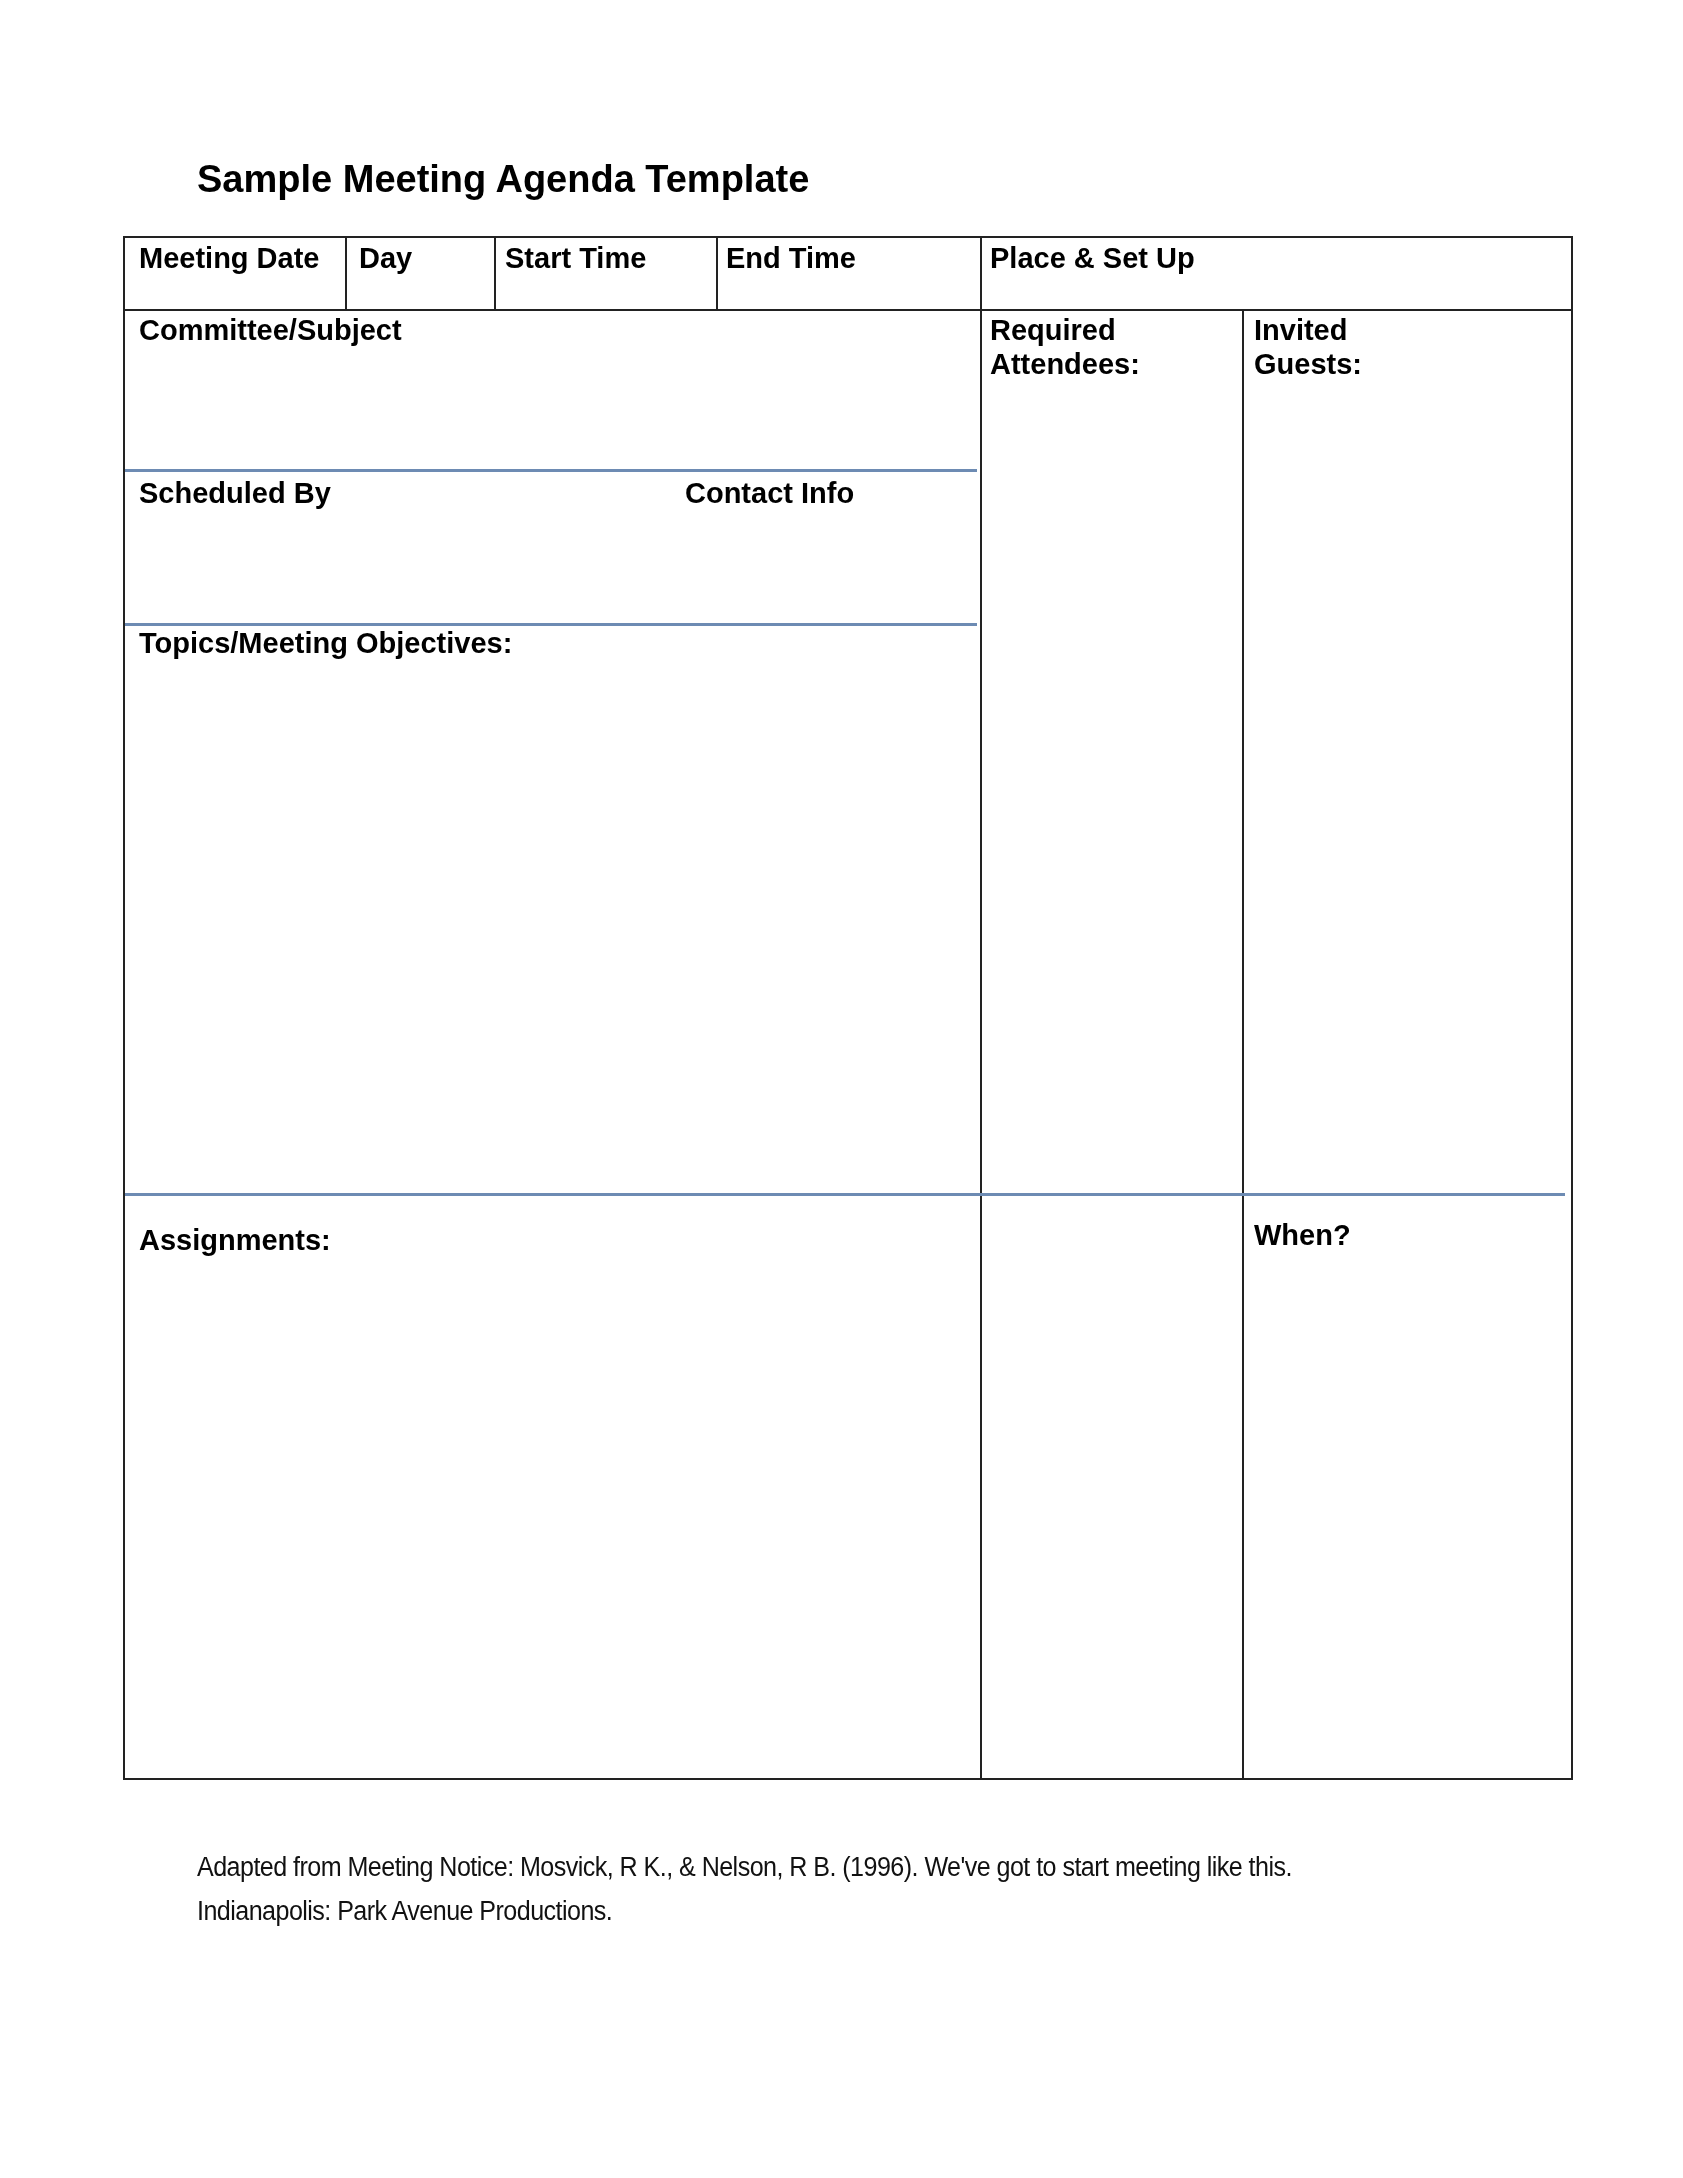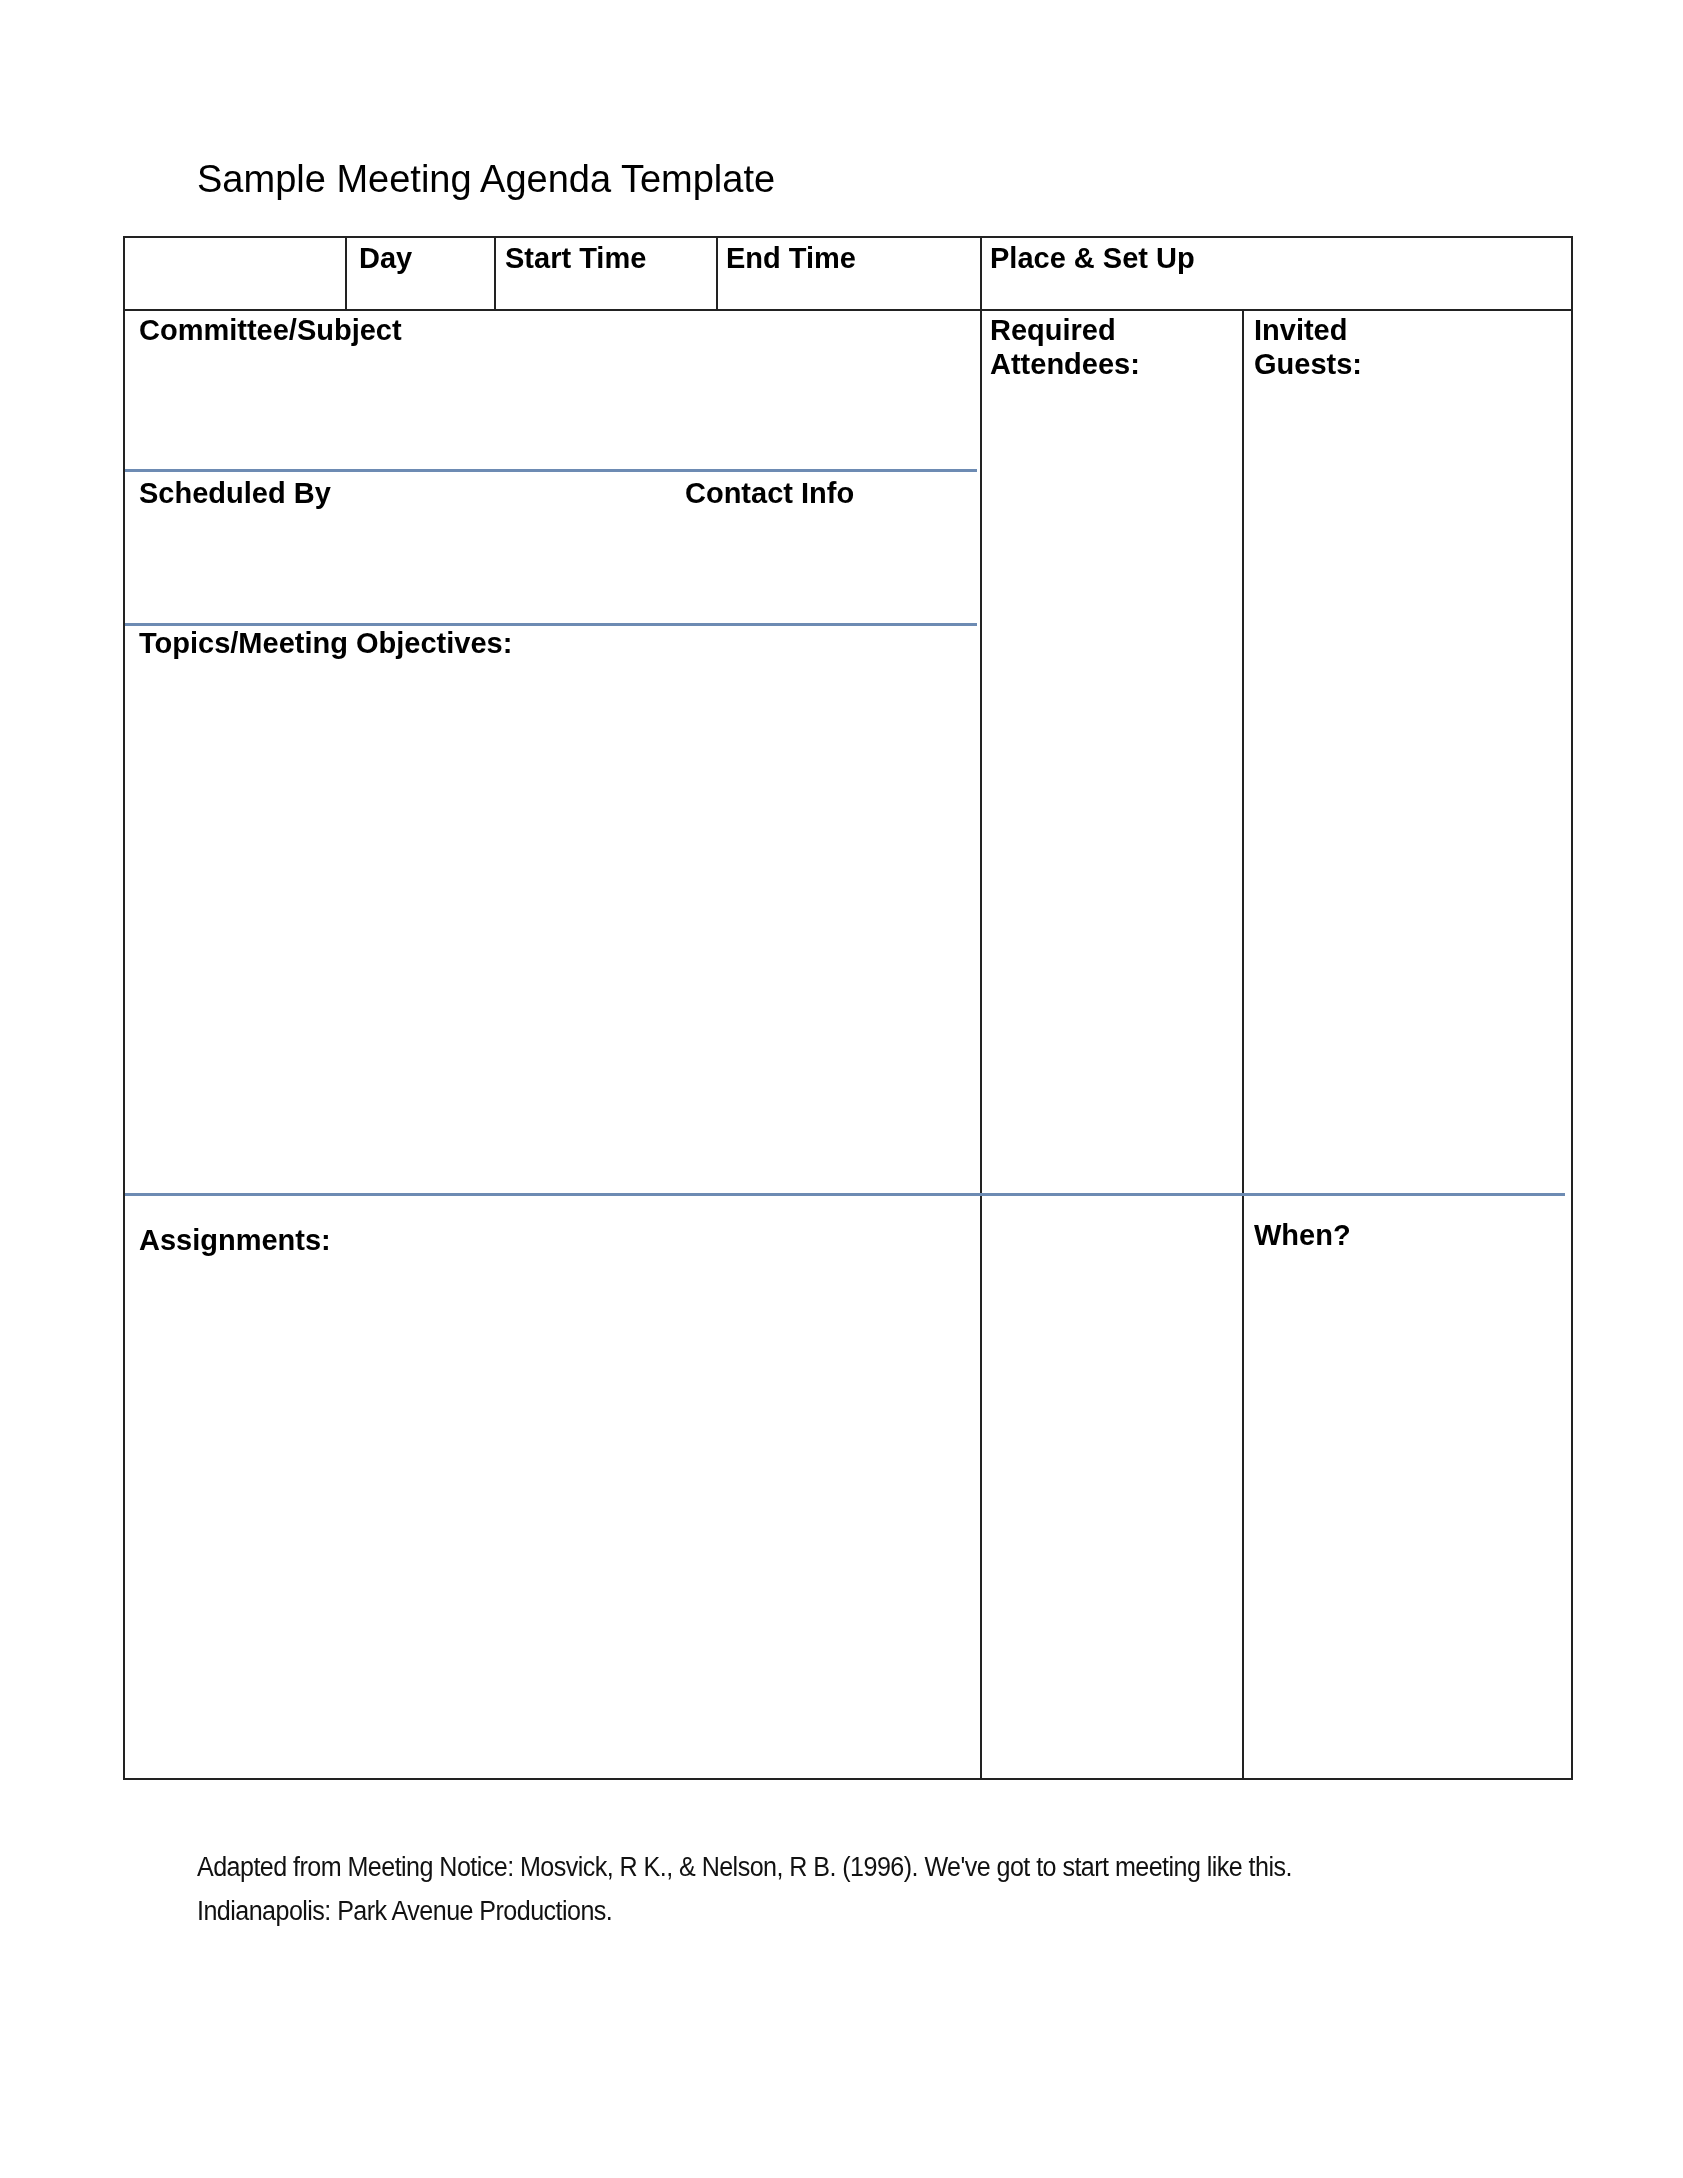--- a/index.html
+++ b/index.html
@@ -1,18 +1,18 @@
 <!DOCTYPE html>
 <html><head>
 <meta charset="utf-8">
 <style>
   html, body { margin:0; padding:0; background:#ffffff; }
   body { width:1683px; height:2178px; position:relative; overflow:hidden; font-family:"Liberation Sans", sans-serif; color:#000; }
   .abs { position:absolute; }
-  .title { left:197px; top:158px; font-size:38px; font-weight:normal; letter-spacing:0px; white-space:nowrap; }
+  .title { left:197px; top:158px; font-size:38px; font-weight:bold; letter-spacing:0px; white-space:nowrap; }
   .lbl { position:absolute; font-size:29px; font-weight:bold; line-height:34px; white-space:nowrap; }
   .vline { position:absolute; width:2px; background:#222; }
   .hline { position:absolute; height:2px; background:#222; }
   .bline { position:absolute; height:3px; background:#6d8bb3; }
   .cell { position:absolute; }
   .foot { position:absolute; left:197px; font-size:27px; line-height:44px; font-family:"Liberation Sans", sans-serif; letter-spacing:-0.6px; transform:scaleX(0.93); transform-origin:left top; white-space:nowrap; color:#111; }
 </style>
 </head>
 <body>
 
@@ -31,20 +31,23 @@
   <div class="vline" style="left:494px;top:236px;height:75px;"></div>
   <div class="vline" style="left:716px;top:236px;height:75px;"></div>
 
   <div class="vline" style="left:980px;top:236px;height:1544px;"></div>
   <div class="vline" style="left:1242px;top:309px;height:1471px;"></div>
 
   <div class="bline" style="left:125px;top:469px;width:852px;"></div>
   <div class="bline" style="left:125px;top:623px;width:852px;"></div>
   <div class="bline" style="left:125px;top:1193px;width:1440px;"></div>
 
+  <div class="cell" style="left:125px;top:238px;width:220px;height:71px;">
+    <span class="lbl" style="left:14px;top:3px;">Meeting Date</span>
+  </div>
   <div class="cell" style="left:347px;top:238px;width:148px;height:71px;padding-left:12px;">
     <span class="lbl" style="left:12px;top:3px;">Day</span>
   </div>
   <div class="cell" style="left:496px;top:238px;width:220px;height:71px;">
     <span class="lbl" style="left:9px;top:3px;">Start Time</span>
   </div>
   <div class="cell" style="left:718px;top:238px;width:262px;height:71px;">
     <span class="lbl" style="left:8px;top:3px;">End Time</span>
   </div>
   <div class="cell" style="left:982px;top:238px;width:589px;height:71px;">

